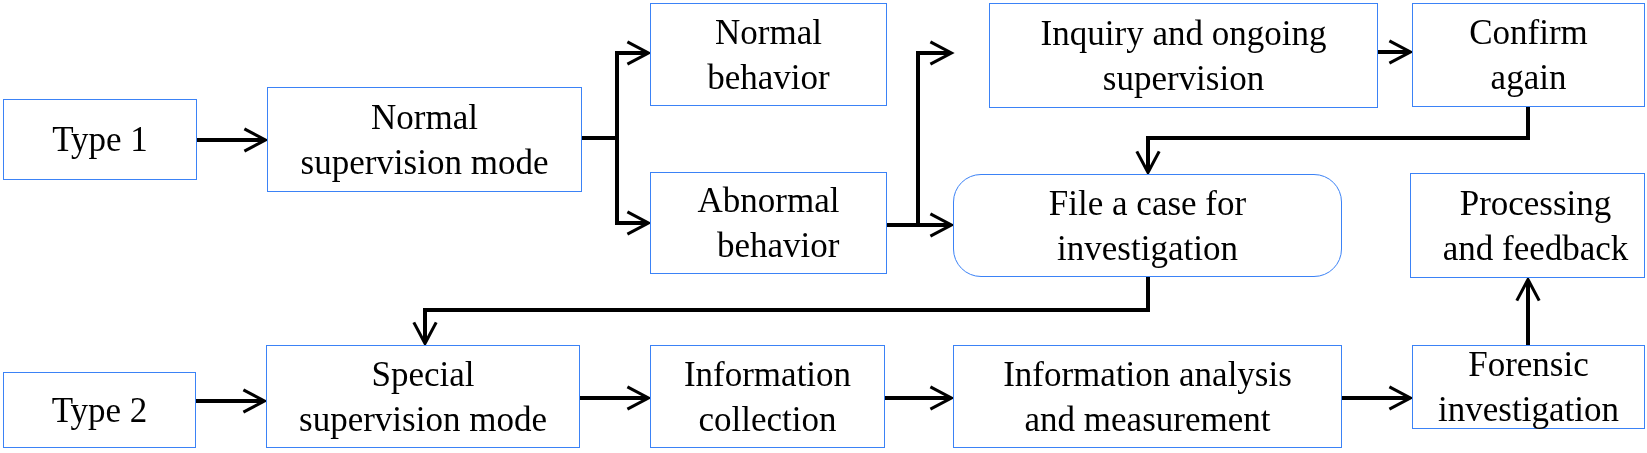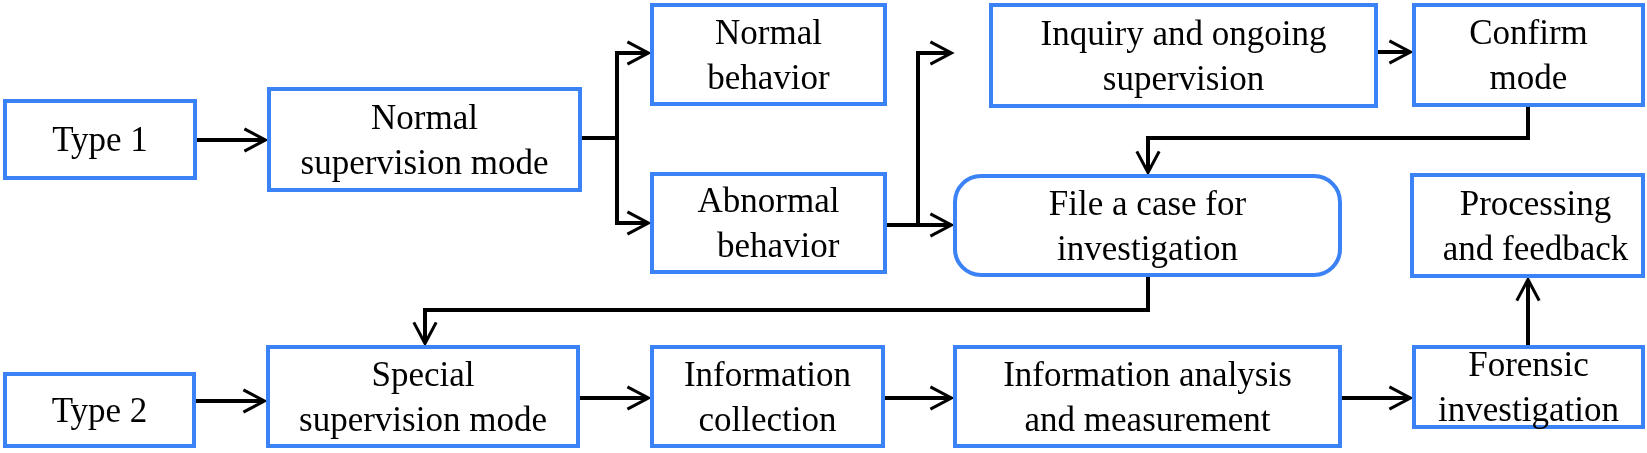--- a/index.html
+++ b/index.html
@@ -25,21 +25,21 @@
   }
   .edge {
     fill: none;
     stroke: #000000;
     stroke-width: 4;
   }
   .box {
     position: absolute;
     box-sizing: border-box;
     background: #ffffff;
-    border: 4px solid #3b82f6;
+    border: 1px solid #3b82f6;
     display: flex;
     align-items: center;
     justify-content: center;
     text-align: center;
   }
   .box .label {
     display: block;
     white-space: pre-line;
     font-size: 35px;
     line-height: 45px;
@@ -92,21 +92,21 @@
 behavior</span>
   </div>
 
   <div class="box" style="left:953px; top:3px; width:389px; height:105px;margin-left:36px;">
     <span class="label">Inquiry and ongoing
 supervision</span>
   </div>
 
   <div class="box" style="left:1412px; top:3px; width:233px; height:104px;">
     <span class="label">Confirm
-mode</span>
+again</span>
   </div>
 
   <div class="box" style="left:953px; top:174px; width:389px; height:103px;border-radius:28px;">
     <span class="label">File a case for
 investigation</span>
   </div>
 
   <div class="box" style="left:1410px; top:173px; width:235px; height:105px;padding-left:16px;">
     <span class="label">Processing
 and feedback</span>

